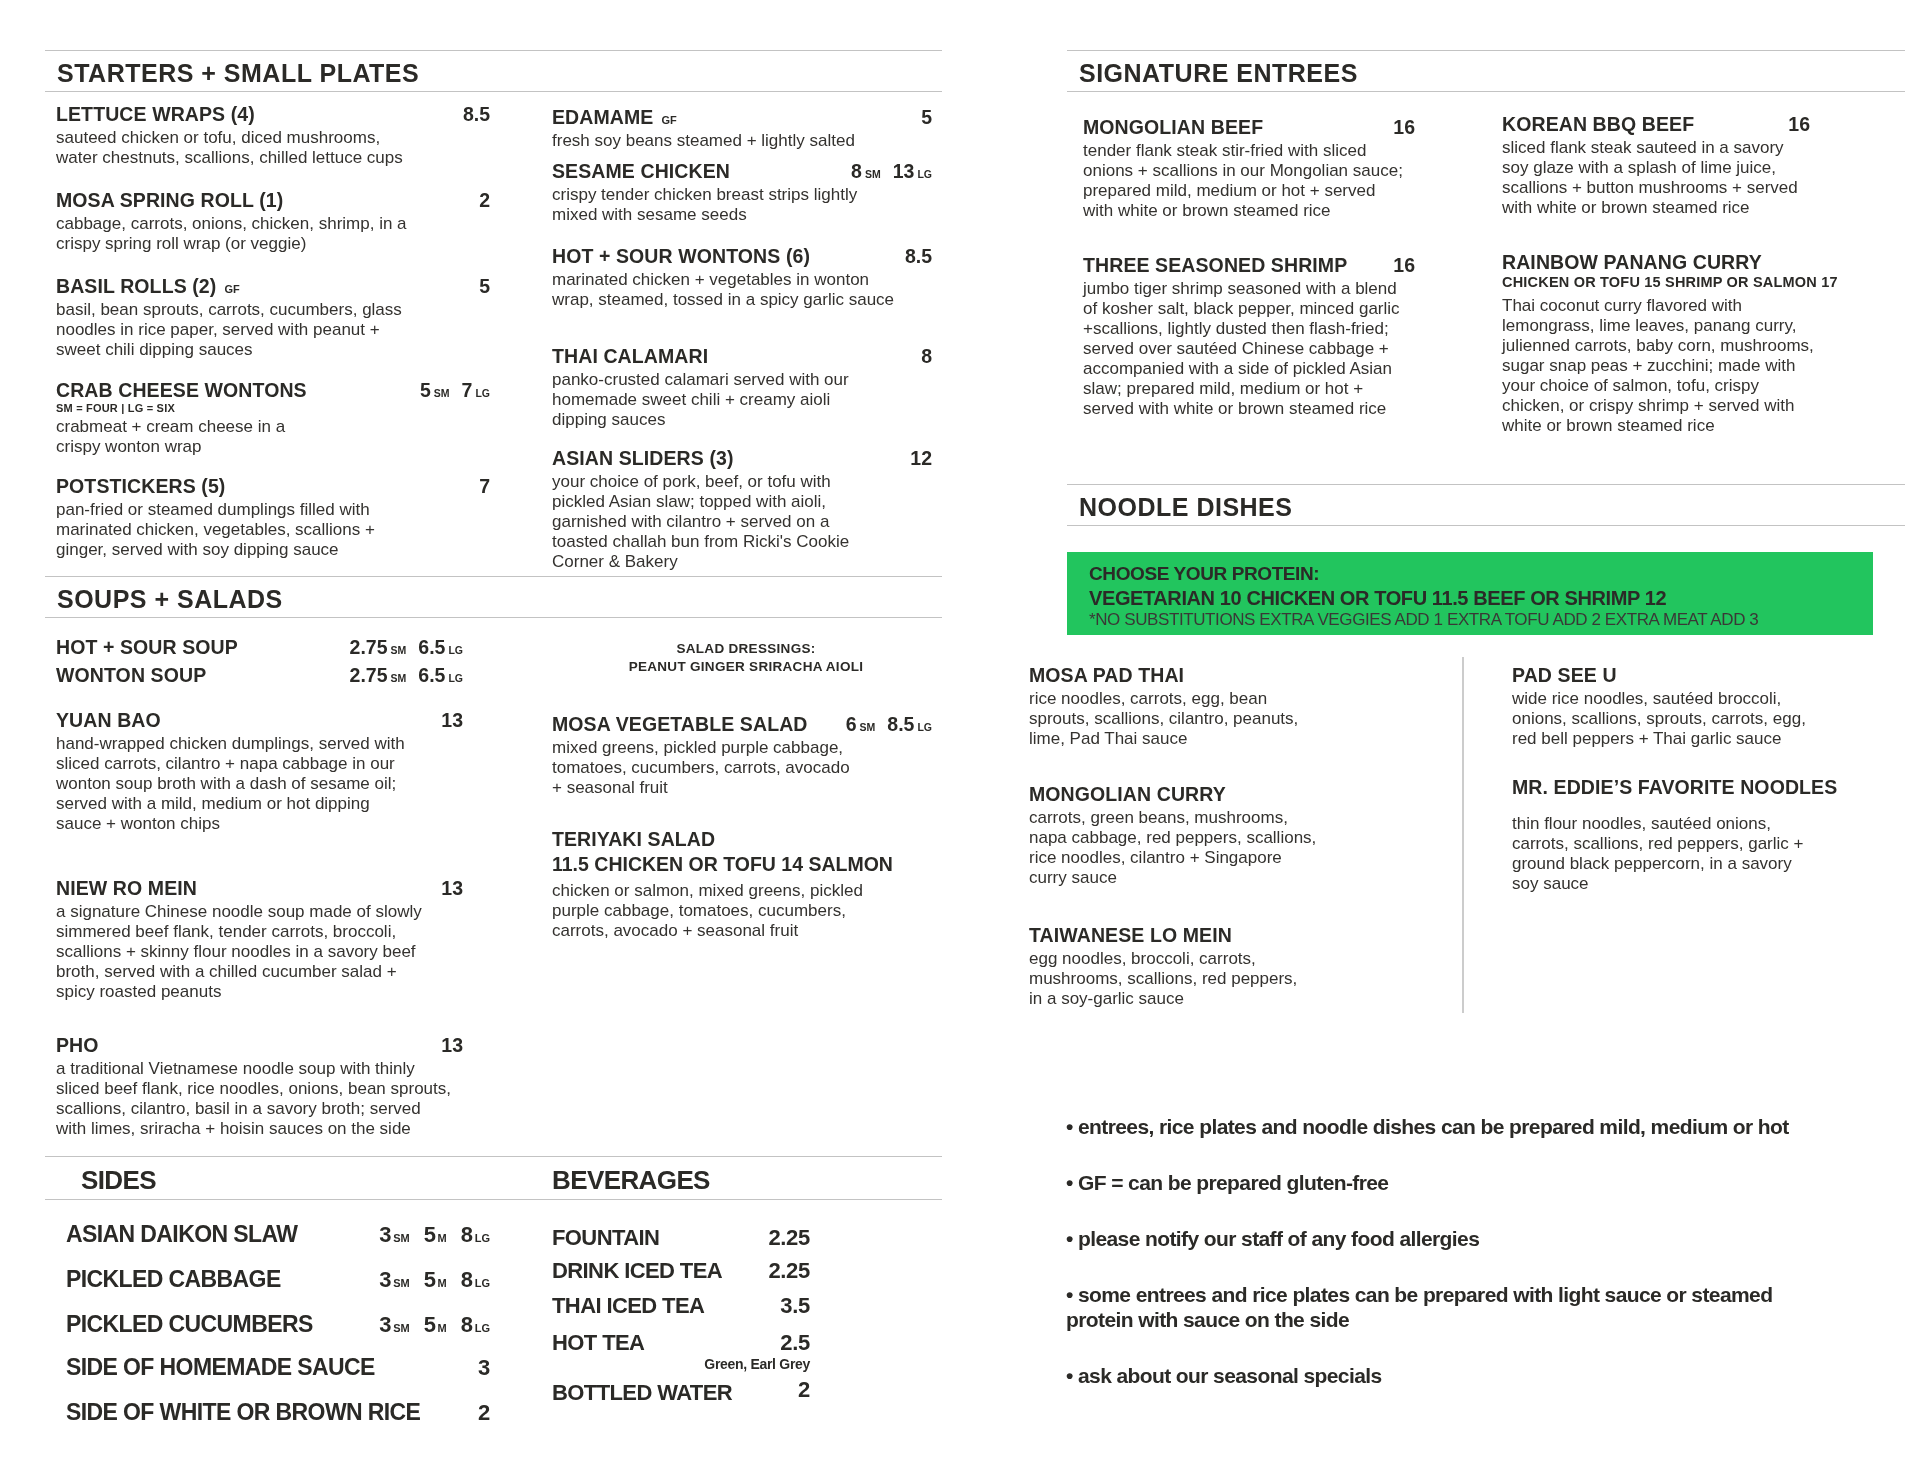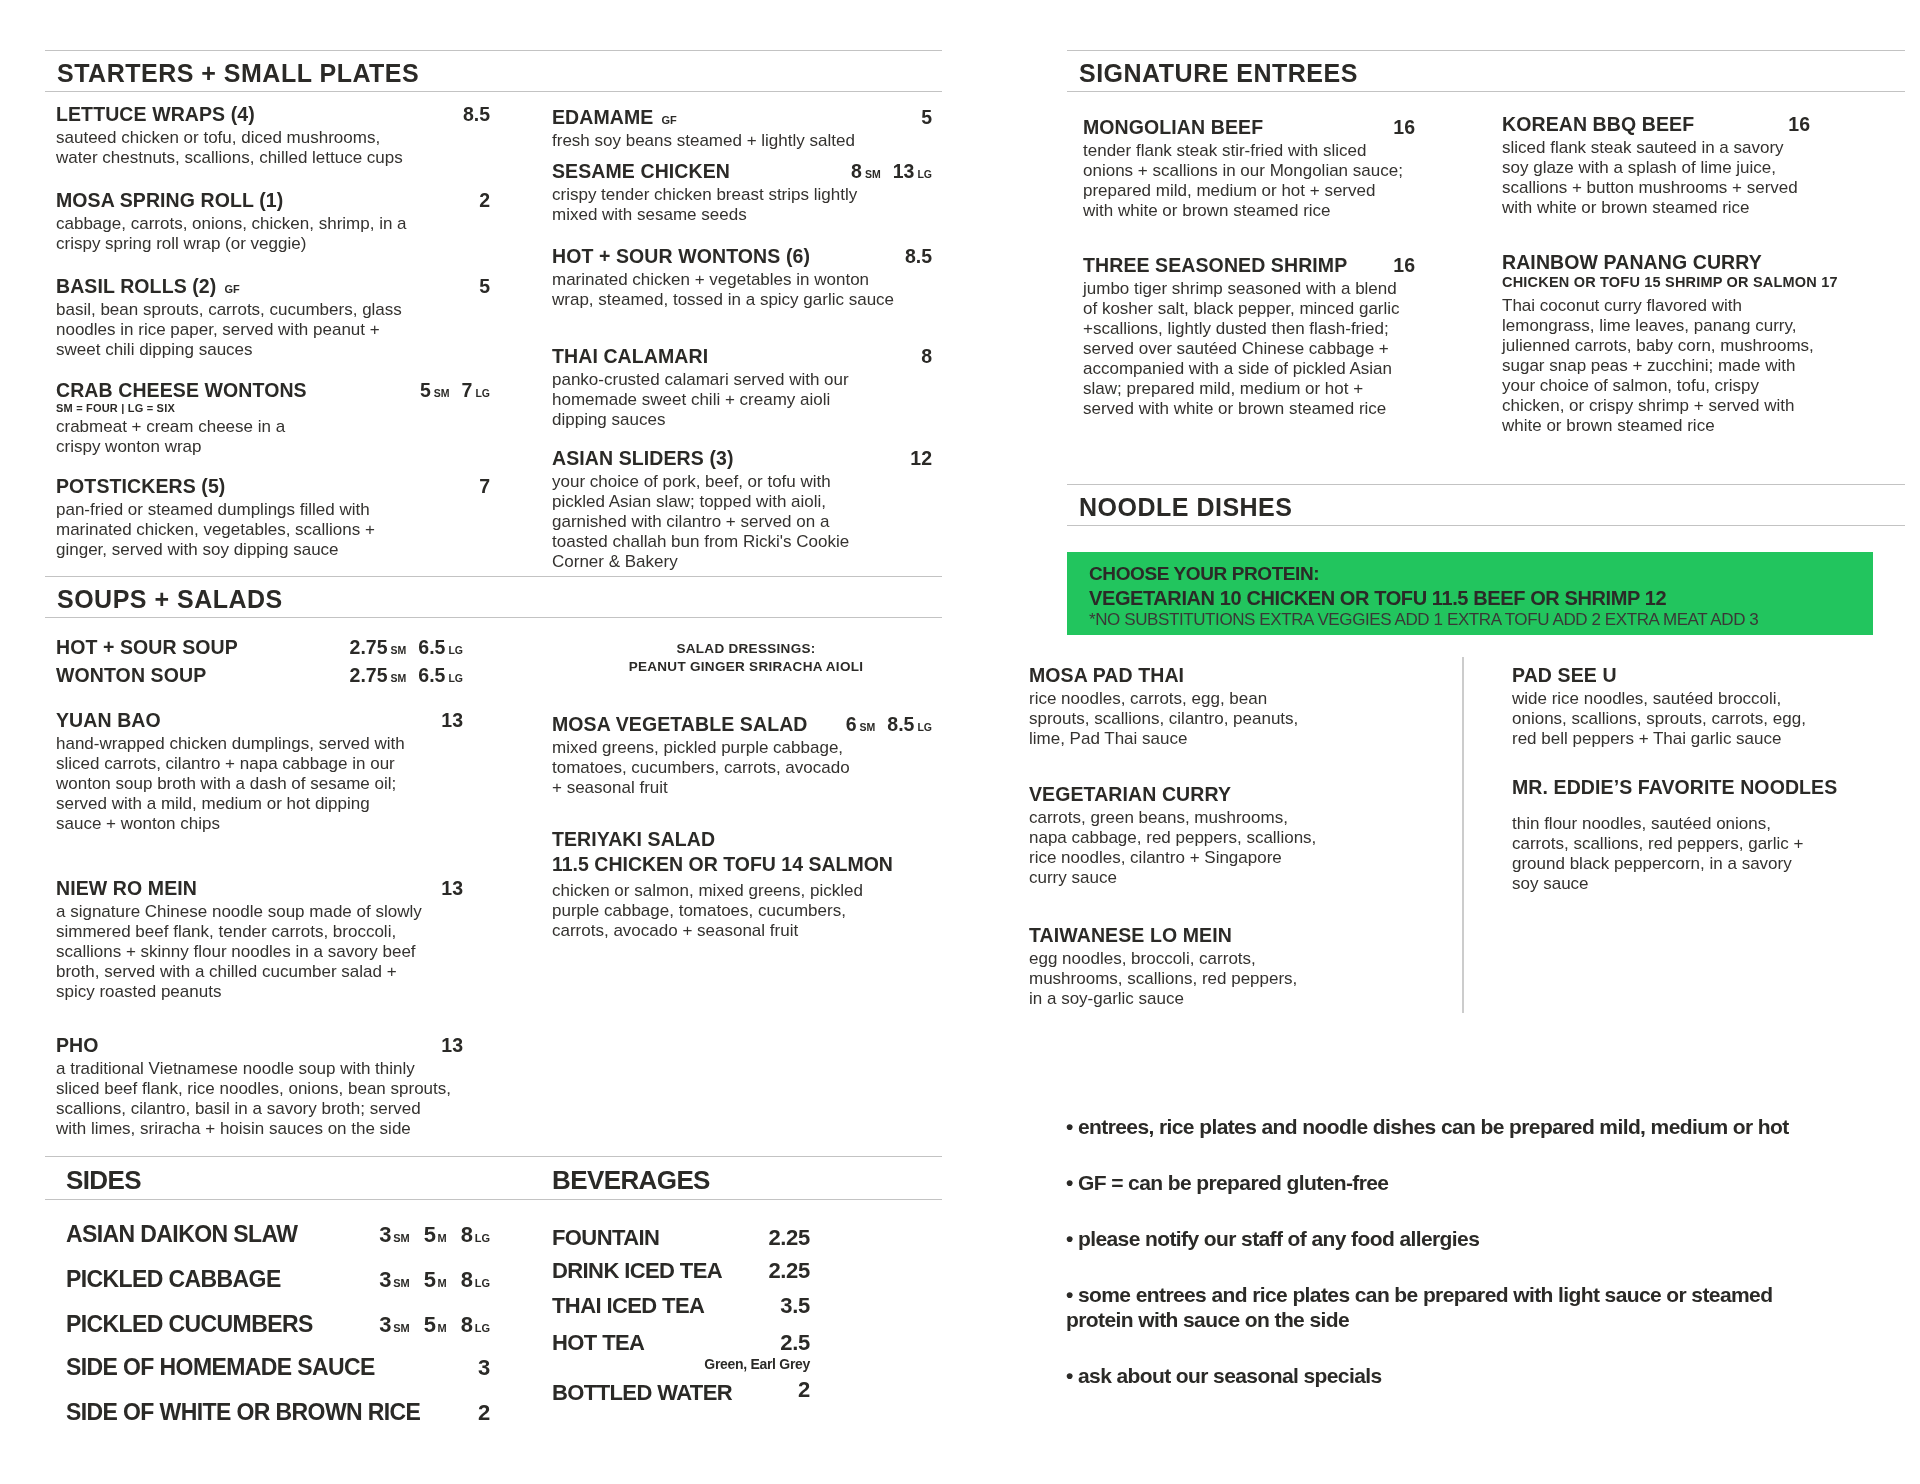--- a/index.html
+++ b/index.html
@@ -240,21 +240,21 @@
         <span class="nm">TERIYAKI SALAD</span>
       </div>
     <div class="sub-big">11.5 CHICKEN OR TOFU   14 SALMON</div>
     <div class="desc" style="margin-top:5px;">chicken or salmon, mixed greens, pickled
 purple cabbage, tomatoes, cucumbers,
 carrots, avocado + seasonal fruit</div>
   </div>
 </div>
 
 <div class="band" style="left:45px;top:1156px;width:897px;">
-  <span class="bt-cond" style="margin-left:9px;text-align:right;">SIDES</span>
+  <span class="bt-cond" style="margin-left:24px;text-align:right;">SIDES</span>
   <span class="bt-cond" style="position:absolute;left:507px;top:9px;">BEVERAGES</span>
 </div>
 
 <div class="col" style="left:66px;top:1220px;width:424px;">
   <div class="srow">
       <span class="snm">ASIAN DAIKON SLAW</span>
       <span class="fill"></span>
       <span class="spv">3</span>
       <span class="spl">SM</span>
       <span class="spv">5</span>
@@ -406,21 +406,21 @@
   <div class="item">
     <div class="trow">
         <span class="nm">MOSA PAD THAI</span>
       </div>
     <div class="desc">rice noodles, carrots, egg, bean
 sprouts, scallions, cilantro, peanuts,
 lime, Pad Thai sauce</div>
   </div>
   <div class="item" style="margin-top:33px;">
     <div class="trow">
-        <span class="nm">VEGETARIAN CURRY</span>
+        <span class="nm">MONGOLIAN CURRY</span>
       </div>
     <div class="desc">carrots, green beans, mushrooms,
 napa cabbage, red peppers, scallions,
 rice noodles, cilantro + Singapore
 curry sauce</div>
   </div>
   <div class="item" style="margin-top:35px;">
     <div class="trow">
         <span class="nm">TAIWANESE LO MEIN</span>
       </div>

